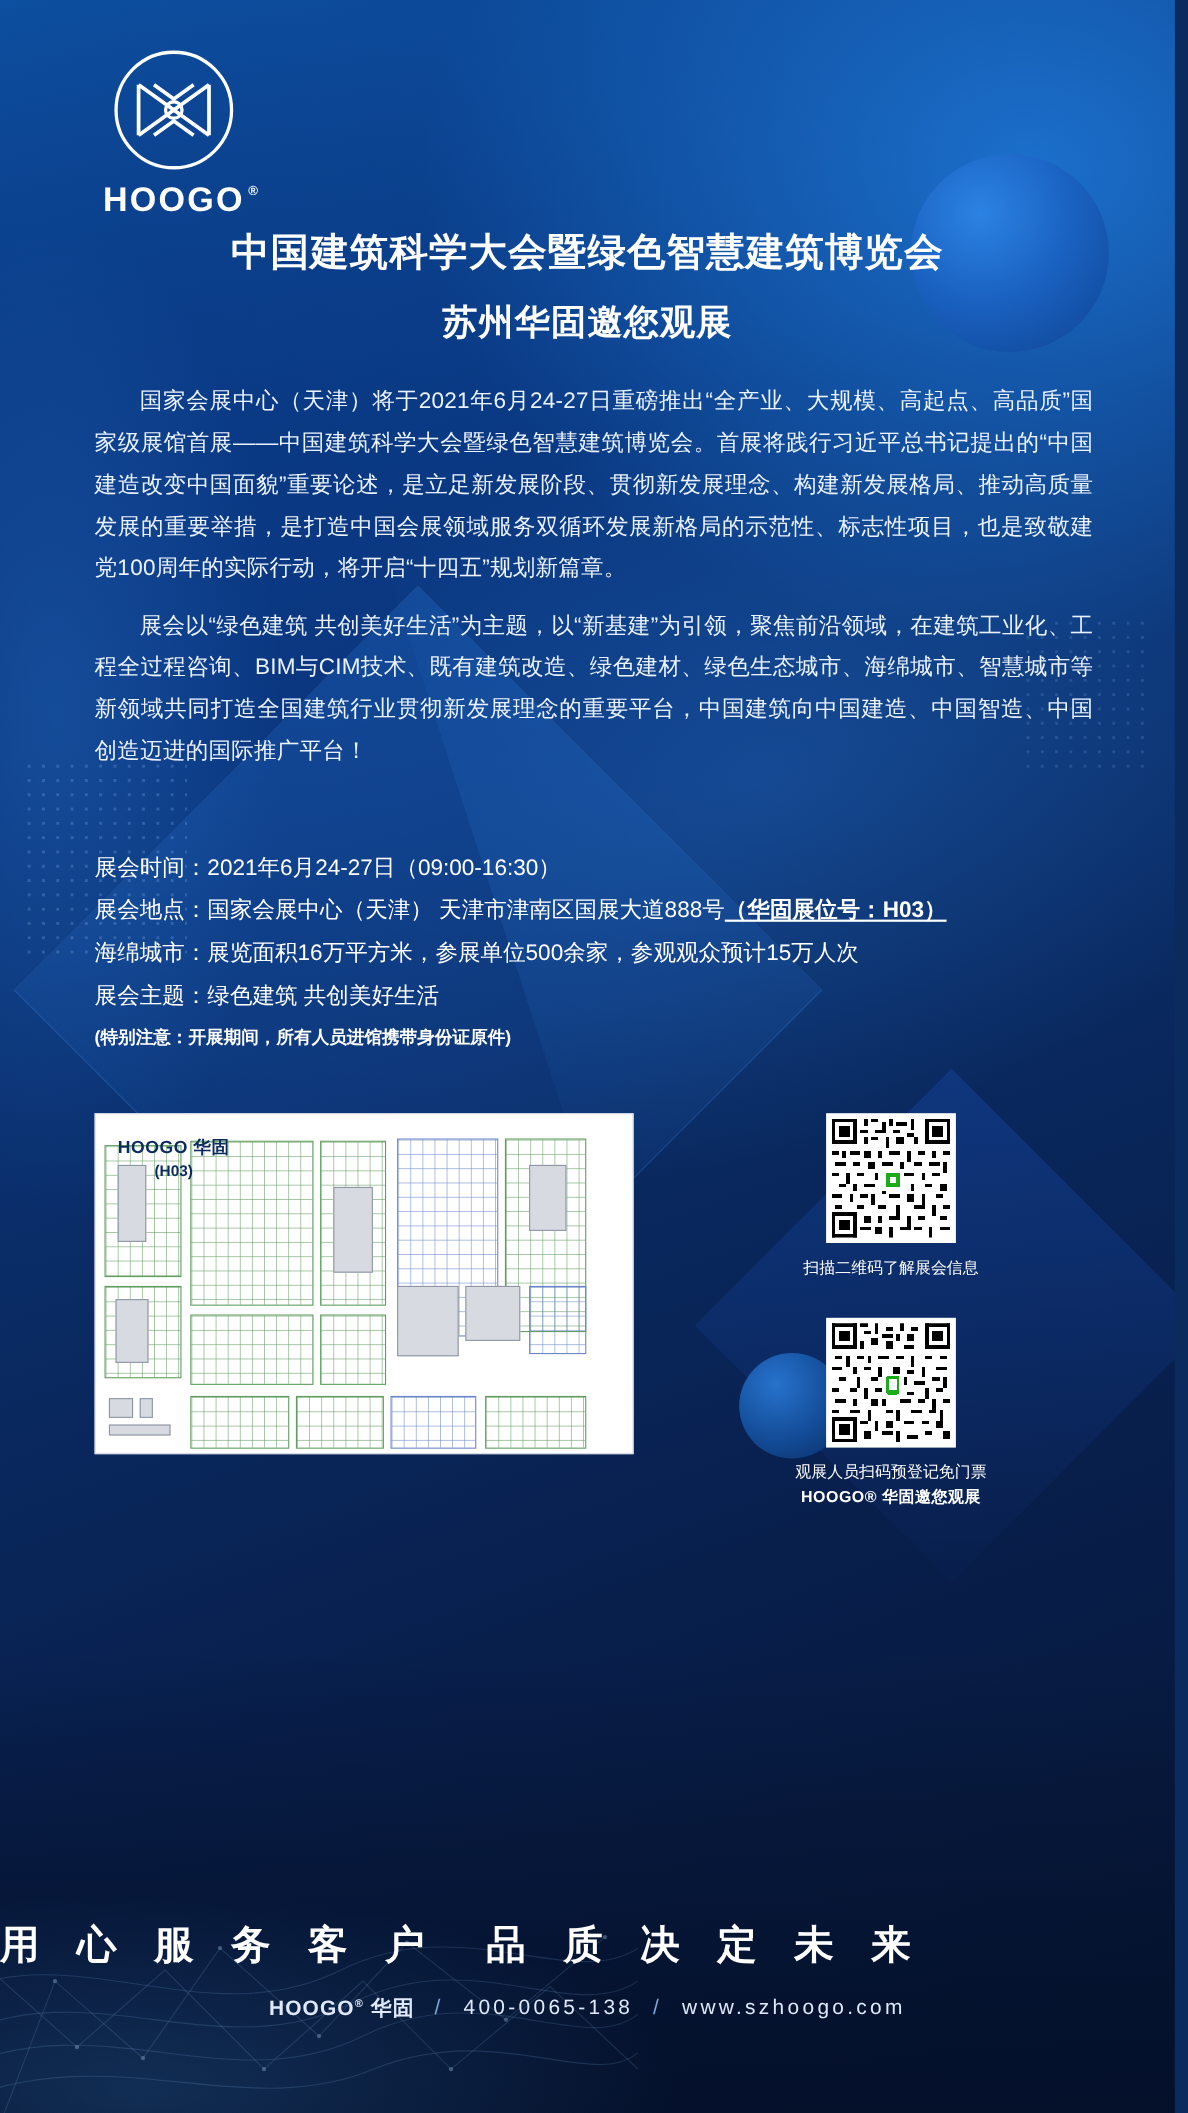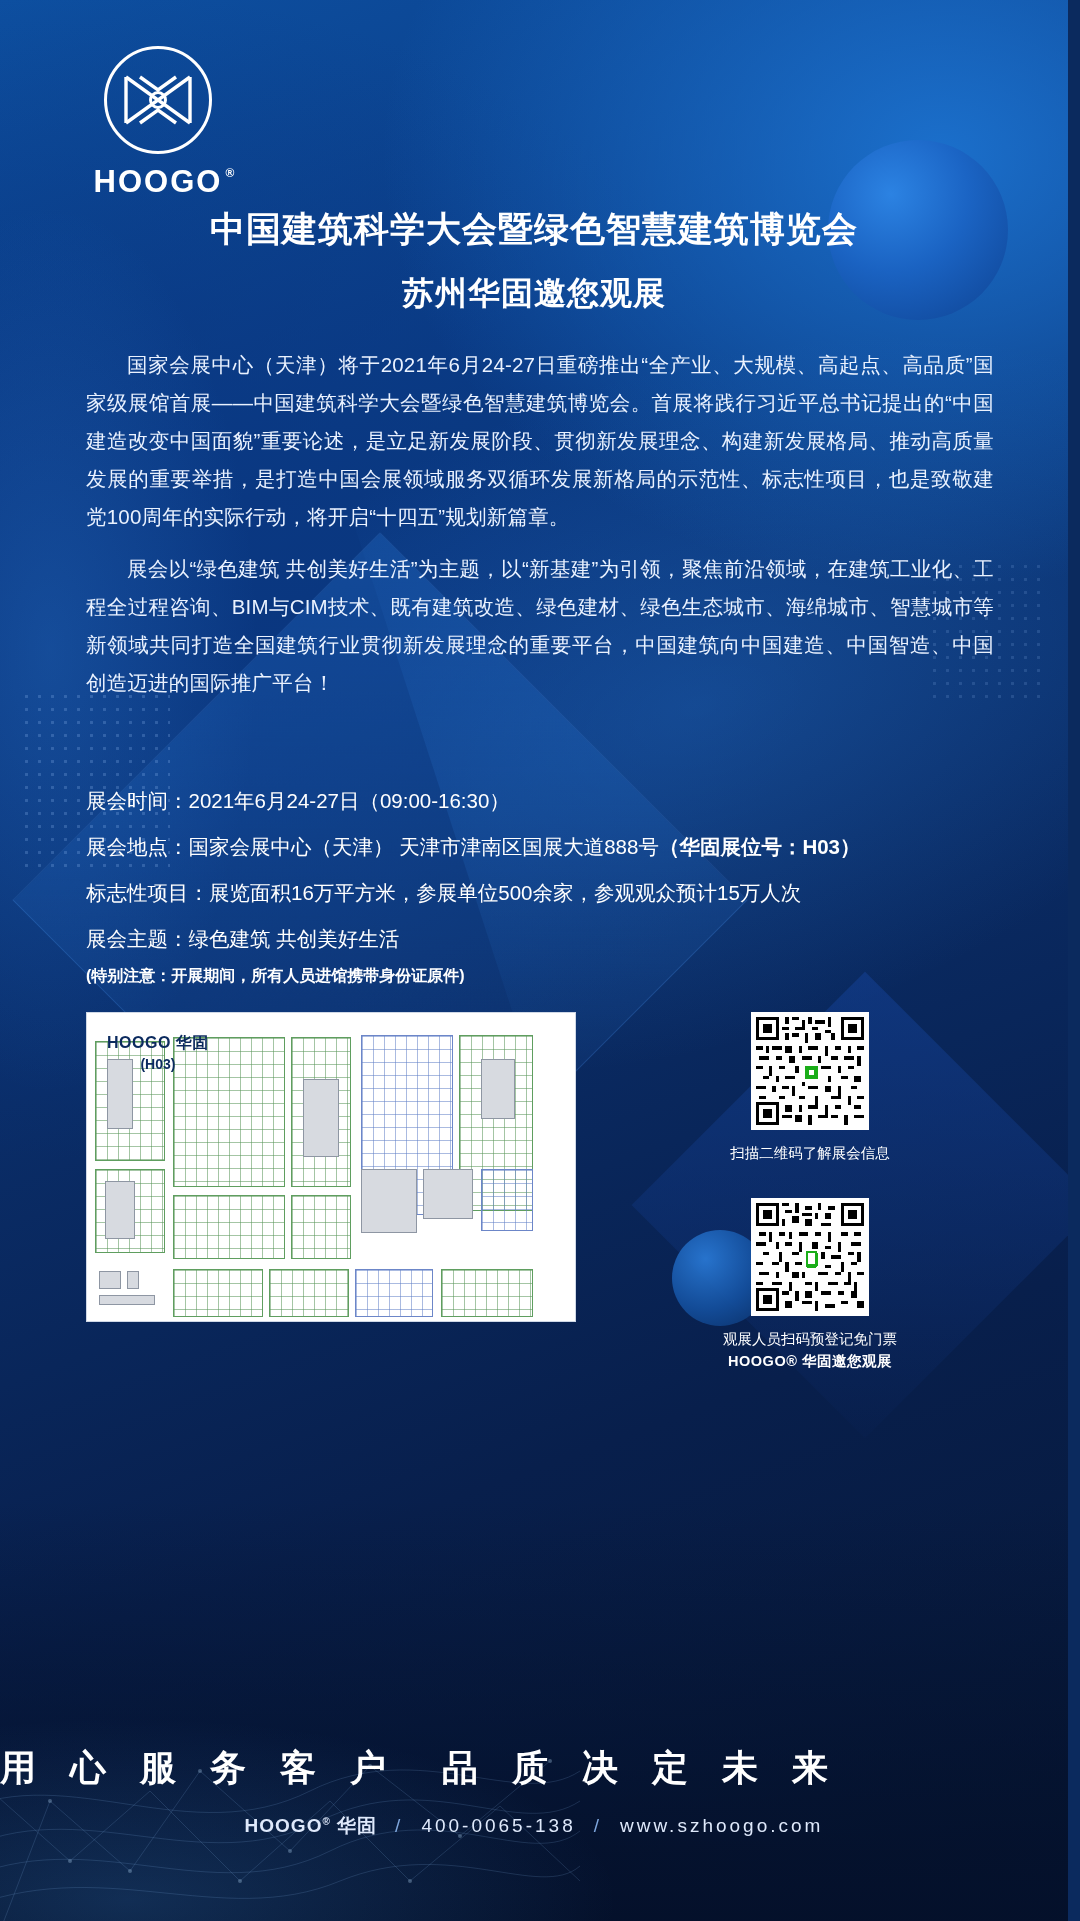--- a/index.html
+++ b/index.html
@@ -99,22 +99,22 @@
   
   .body-text { position: absolute; left: 86px; width: 908px; top: 346px; }
   .para {
     color: #eaf2ff; font-size: 20.5px; line-height: 38px;
     text-indent: 2em; text-align: justify; margin-bottom: 14px;
     letter-spacing: 0.2px;
   }
 
   
   .info-block { position: absolute; left: 86px; top: 772px; width: 910px; }
-  .info-row { color: #ffffff; font-size: 20.5px; line-height: 34px; margin-bottom: 5px; margin-top: 12px; }
-  .info-row .strong { font-weight: bold; }
+  .info-row { color: #ffffff; font-size: 20.5px; line-height: 34px; margin-bottom: 5px; }
+  .info-row .strong { font-weight: bold; text-decoration: underline; }
   .info-note { color: #ffffff; font-size: 16px; font-weight: bold; margin-top: 10px; }
 
   
   .floorplan {
     position: absolute; left: 86px; top: 1012px; width: 490px; height: 310px;
     background: #ffffff; border: 1px solid #cfd8e6; overflow: hidden;
   }
   .fp-inner { position: absolute; inset: 6px; }
   .fp-grid {
     position: absolute; border: 1px solid #5f9e5f;
@@ -223,21 +223,21 @@
   </div>
 
   <div class="info-block">
     <div class="info-row">
       <span>展会时间：</span><span>2021年6月24-27日（09:00-16:30）</span>
     </div>
     <div class="info-row">
       <span>展会地点：</span><span>国家会展中心（天津） 天津市津南区国展大道888号</span><span class="strong">（华固展位号：H03）</span>
     </div>
     <div class="info-row">
-      <span>标志性项目：</span><span>展览面积16万平方米，参展单位500余家，参观观众预计15万人次</span>
+      <span>海绵城市：</span><span>展览面积16万平方米，参展单位500余家，参观观众预计15万人次</span>
     </div>
     <div class="info-row">
       <span>展会主题：</span><span>绿色建筑 共创美好生活</span>
     </div>
     <div class="info-note">(特别注意：开展期间，所有人员进馆携带身份证原件)</div>
   </div>
 
   <div class="floorplan">
     <div class="fp-inner">
 

